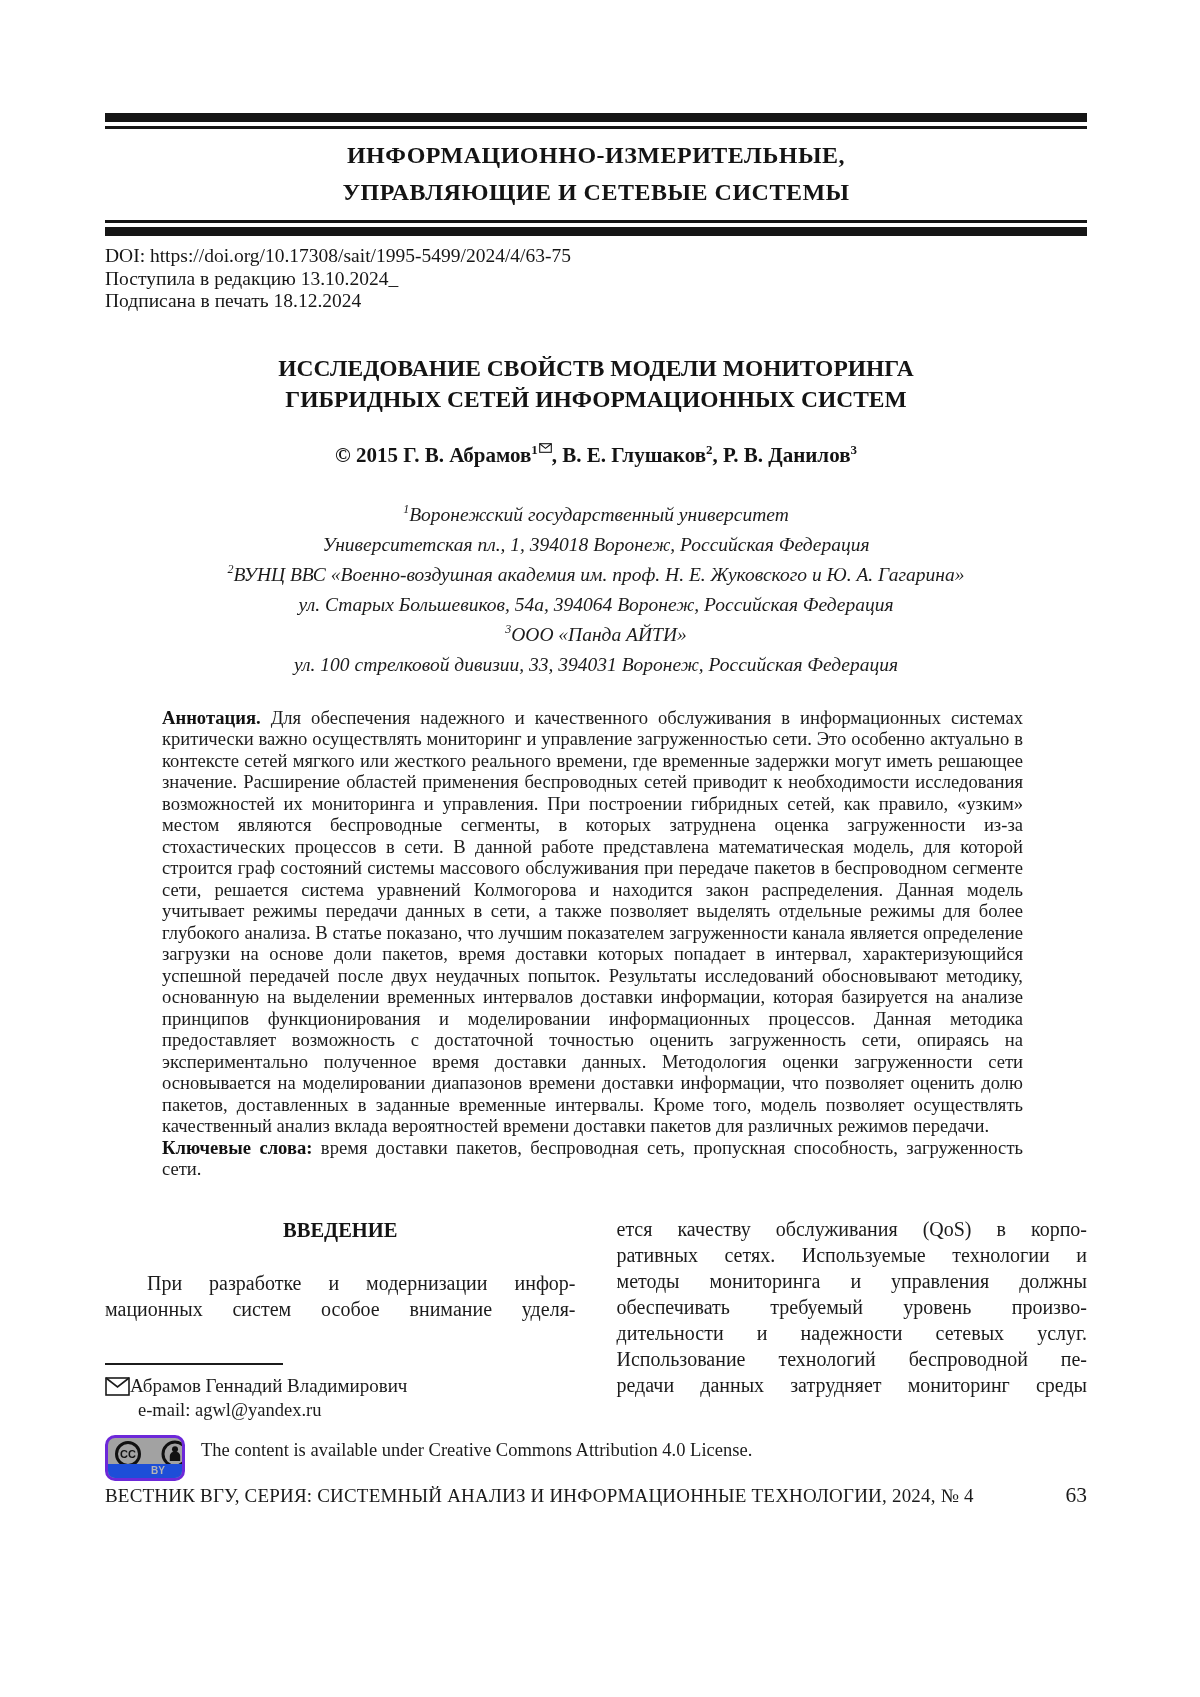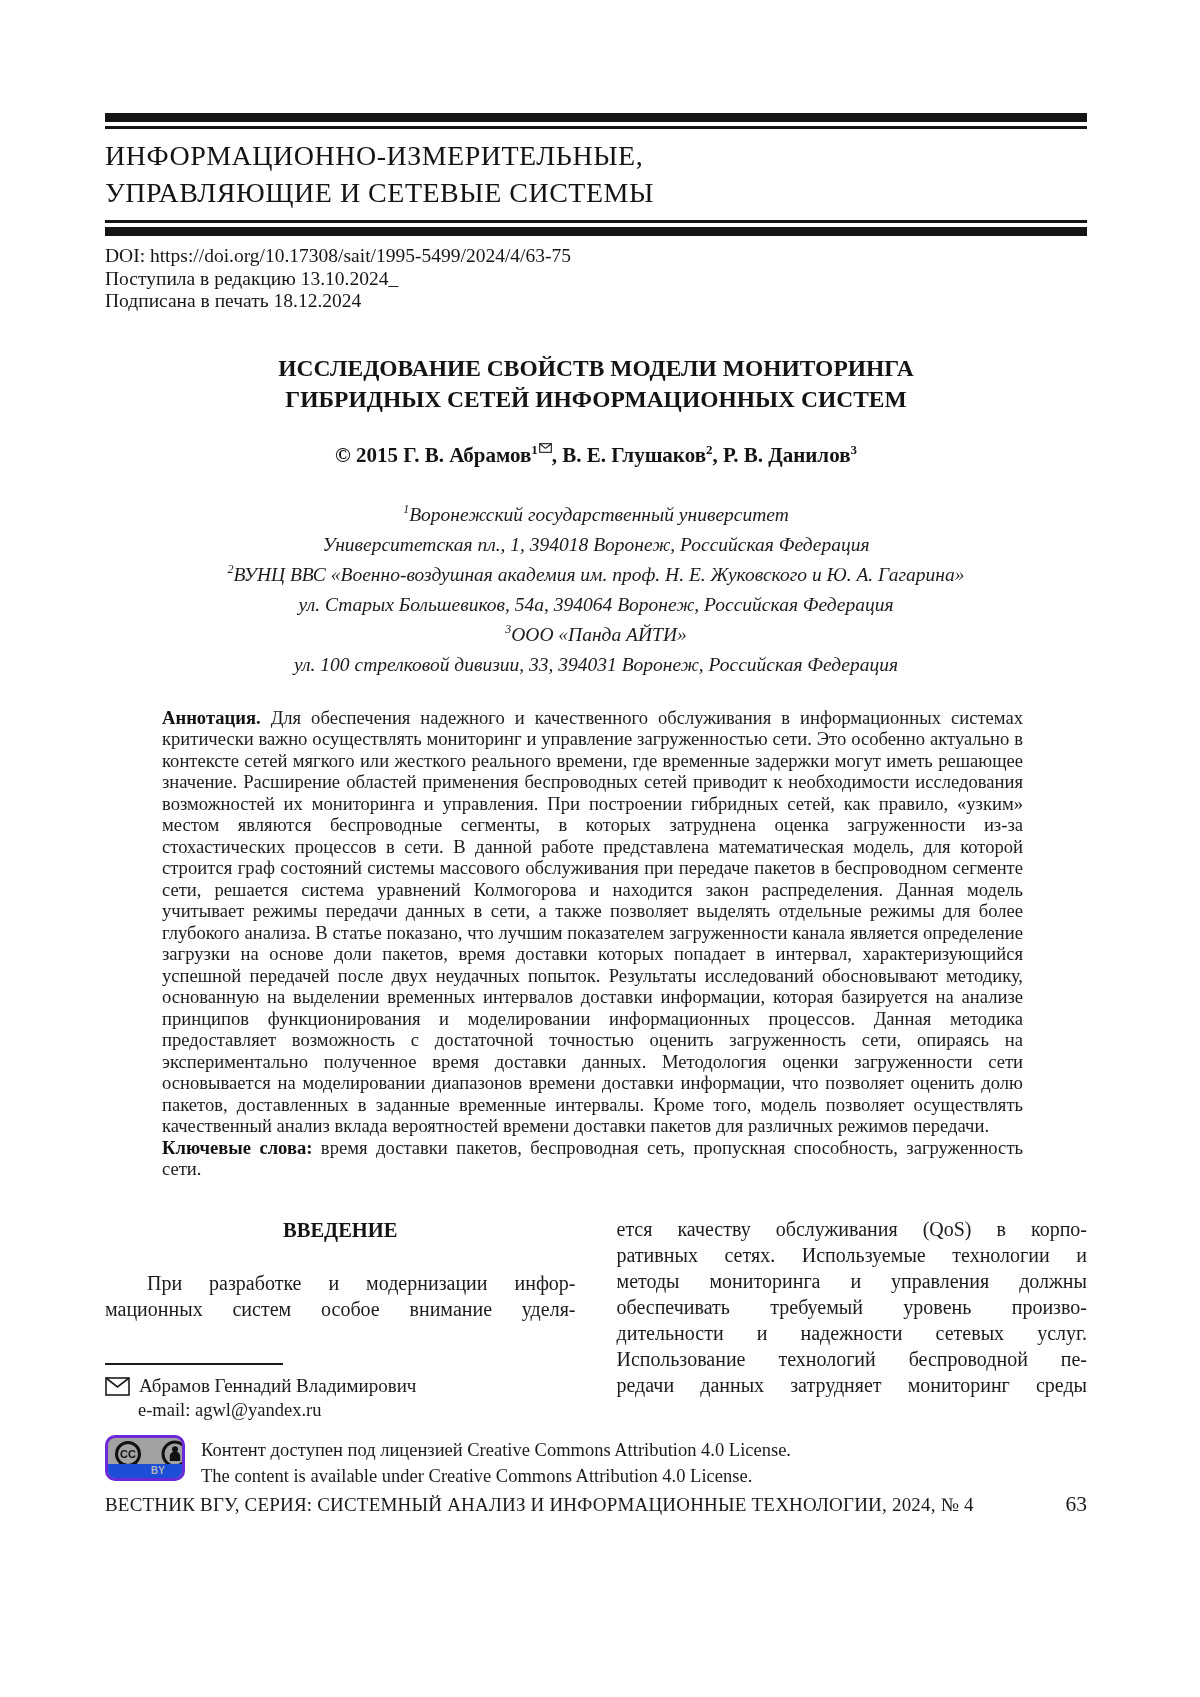--- a/index.html
+++ b/index.html
@@ -10,21 +10,21 @@
     overflow:hidden;
   }
   .content { position:absolute; left:105px; top:0; width:982px; }
 
   
   .band { margin-top:113px; }
   .bar-thick { height:9px; background:#151515; }
   .bar-thin  { height:3px; background:#151515; margin-top:4px; }
   .bar-thin-b{ height:3px; background:#151515; margin-bottom:4px; }
   .band-title {
-    font-weight:normal; font-size:28px; line-height:37px;
+    text-align:center; font-weight:bold; font-size:24px; line-height:37px;
     letter-spacing:0.5px; padding:8px 0 9px 0; color:#141414;
   }
 
   
   .meta { margin-top:9px; font-size:19.5px; line-height:22.5px; color:#161616; }
   .meta-row1 { display:flex; justify-content:space-between; }
 
   
   .article-title {
     margin-top:40px; text-align:center; font-weight:bold;
@@ -50,21 +50,21 @@
 
   
   .columns { margin-top:36px; display:flex; gap:41px; font-size:20px; line-height:26px; }
   .col { width:470.5px; }
   .intro-heading { text-align:center; font-weight:bold; font-size:20.5px; margin:1px 0 27px 0; color:#141414; }
   .justify-lines { white-space:pre-line; text-align:justify; text-align-last:justify; }
   .indent-first { text-indent:42px; }
 
   
   .footnote-rule { margin-top:41px; width:178px; height:2px; background:#1b1b1b; }
-  .corr { margin-top:9px; font-size:19px; line-height:24px; display:flex; align-items:flex-start; gap:9px; }
+  .corr { margin-top:9px; font-size:19px; line-height:24px; display:flex; align-items:flex-start; }
   .corr-email { margin-left:33px; font-size:18.5px; line-height:24px; }
 
   
   .license-row { margin-top:13px; display:flex; align-items:flex-start; gap:16px; }
   .cc-badge {
     position:relative; width:80px; height:46px; box-sizing:border-box;
     border:3px solid #6d28d9; border-radius:10px; background:#a2a2a2; overflow:hidden; flex:0 0 auto;
   }
   .cc-circle {
     position:absolute; top:3px; width:26px; height:26px; box-sizing:border-box;
@@ -170,21 +170,20 @@
         <div class="cc-circle person">
           <svg width="30" height="30" viewBox="0 0 30 30">
               <circle cx="15" cy="15" r="12" fill="none" stroke="#111" stroke-width="3"></circle>
               <circle cx="15" cy="10.2" r="3" fill="#111"></circle>
               <path d="M9.8,22 v-5 a5.2,4.6 0 0 1 10.4,0 v5 z" fill="#111"></path>
             </svg>
         </div>
         <div class="by-strip">BY</div>
       </div>
       <div class="license-text">
-        <div>Контент доступен под лицензией Creative Commons Attribution 4.0 License.</div>
         <div>The content is available under Creative Commons Attribution 4.0 License.</div>
       </div>
     </div>
 
     <div class="footer">
       <span class="footer-journal">ВЕСТНИК ВГУ, СЕРИЯ: СИСТЕМНЫЙ АНАЛИЗ И ИНФОРМАЦИОННЫЕ ТЕХНОЛОГИИ, 2024, № 4</span>
       <span class="footer-page">63</span>
     </div>
 
   </div>

